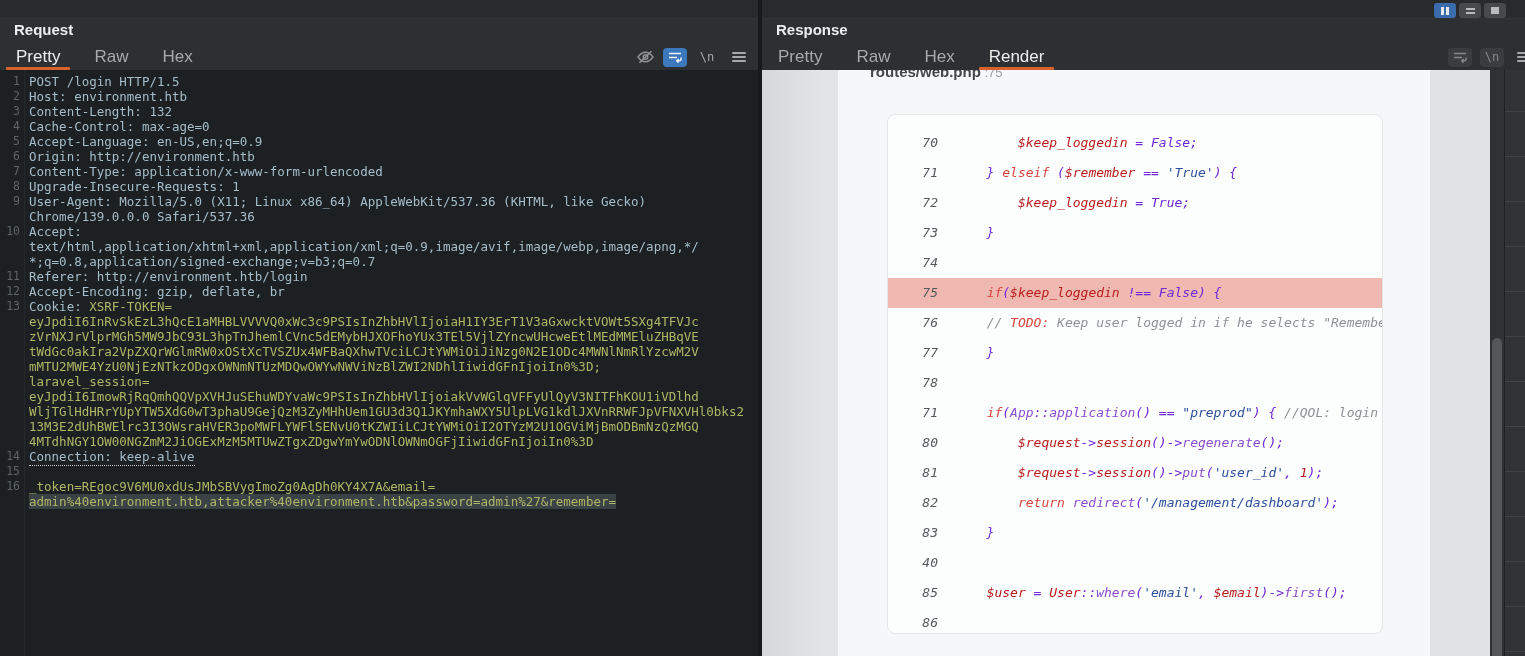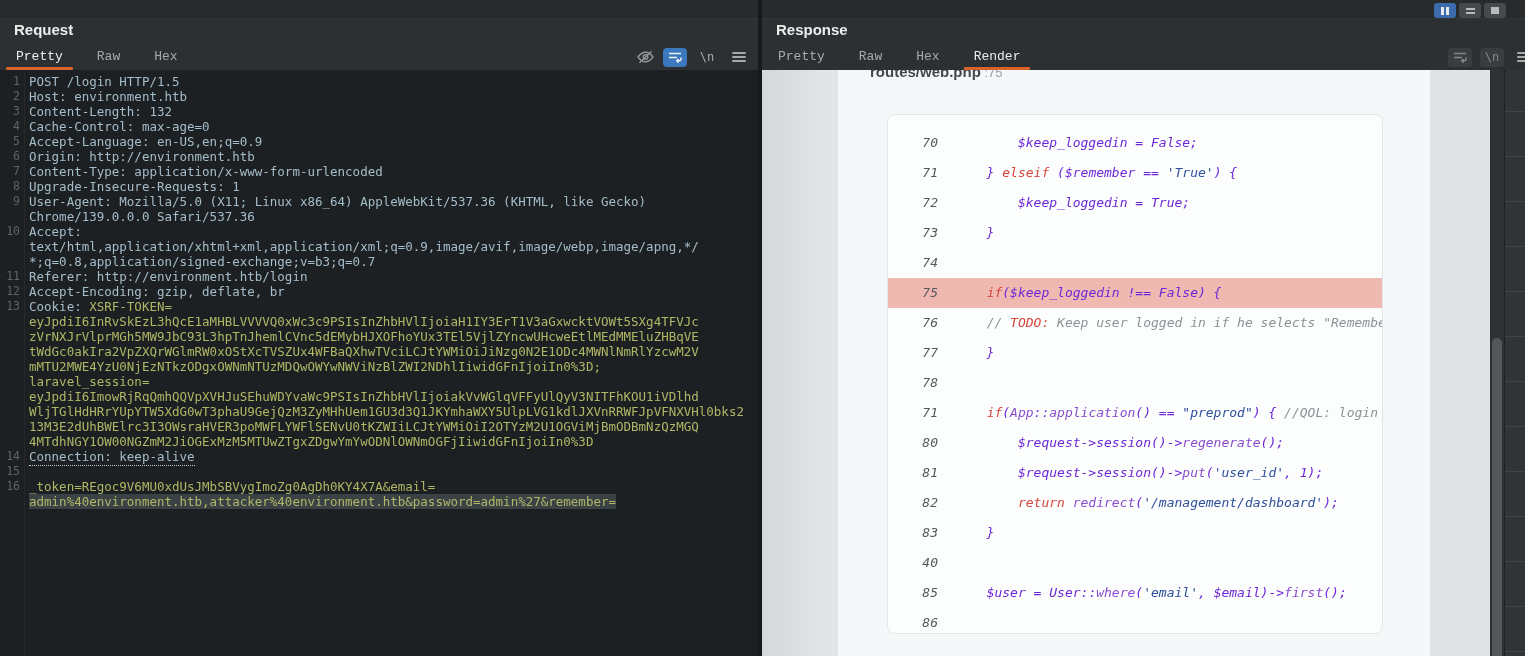--- a/index.html
+++ b/index.html
@@ -8,22 +8,22 @@
   
   .panel{position:absolute;top:0;bottom:0;}
   #request-panel{left:0;width:758px;background:#1d2022;}
   #response-panel{left:762px;width:763px;background:#e1e3e6;}
   .divider{position:absolute;top:0;bottom:0;left:758px;width:4px;background:#17191b;}
   .panel-header{position:absolute;top:0;left:0;right:0;height:70px;background:#2d3033;z-index:5;}
   .panel-header::before{content:"";position:absolute;top:0;left:0;right:0;height:18px;
        background:#282a2c;border-bottom:1px solid #323537;}
   .panel-title{position:absolute;left:14px;top:21px;font-size:15px;font-weight:bold;color:#eceded;}
   .tabs{position:absolute;left:10px;bottom:0;height:22px;display:flex;}
-  .tab{position:relative;padding:0 6px;margin-right:22px;font-size:13px;color:#a7aaab;
-       line-height:18px;cursor:default;font-family:Liberation Mono, monospace;}
+  .tab{position:relative;padding:0 6px;margin-right:22px;font-size:17px;color:#a7aaab;
+       line-height:18px;cursor:default;}
   .tab.active{color:#ececec;}
   .tab.active::after{content:"";position:absolute;left:-4px;right:-4px;bottom:0;height:3px;
        background:#d9622b;border-radius:1px;}
   
   .tool{position:absolute;height:18px;display:flex;align-items:center;}
   .iconbox{width:24px;height:19px;border-radius:4px;display:flex;align-items:center;
        justify-content:center;margin-left:8px;}
   .iconbox.blue{background:#3c78bd;}
   .iconbox.dim{background:#3a3d40;}
   .nl-glyph{font-family:"DejaVu Sans Mono",monospace;font-size:12px;color:#a6a9aa;}
@@ -54,21 +54,21 @@
        background:linear-gradient(to right,#d5d8da 0px,#e2e4e7 60px,#e2e4e7 76px,#f6f7f8 76px,#f6f7f8 668px,#e0e3e5 668px);}
   #file-ref{position:absolute;left:108px;top:-7px;font-size:15px;font-weight:bold;color:#45484b;z-index:1;}
   #file-ref .lineref{font-size:13px;font-weight:normal;color:#9ca0a3;}
   #code-card{position:absolute;left:125px;top:44px;width:496px;height:520px;background:#fcfdfd;
        border:1px solid #e5e6e8;border-radius:8px;overflow:hidden;padding-top:13px;box-sizing:border-box;
        font-family:"DejaVu Sans Mono",monospace;font-size:13px;font-style:italic;}
   .crow{position:relative;height:30px;line-height:30px;white-space:pre;}
   .crow.hl{background:#efb8b1;}
   .crow .num{position:absolute;left:0;width:50px;text-align:right;color:#55595d;font-size:13px;}
   .crow .code{position:absolute;left:36px;top:0;}
-  .p{color:#6d28d9;} .k{color:#d6453c;} .v{color:#6d28d9;} .s{color:#2d4f9b;}
+  .p{color:#6d28d9;} .k{color:#d6453c;} .v{color:#b91c1c;} .s{color:#2d4f9b;}
   .f{color:#8a4dcf;} .cm{color:#8d9296;} .td{color:#d6453c;}
   
   #response-scrollbar{position:absolute;top:70px;right:21px;width:14px;bottom:0;background:#2f3234;}
   #response-scroll-thumb{position:absolute;left:2px;right:2px;top:268px;height:330px;
        background:#54575a;border-radius:5px;}
   #edge-strip{position:absolute;top:0;right:0;width:21px;bottom:0;background:#313437;
        border-left:1px solid #1e2022;box-sizing:border-box;
        background-image:repeating-linear-gradient(to bottom,transparent 0px,transparent 44px,#404447 44px,#404447 45px);
        background-position:0 22px;}
   svg{display:block;}

